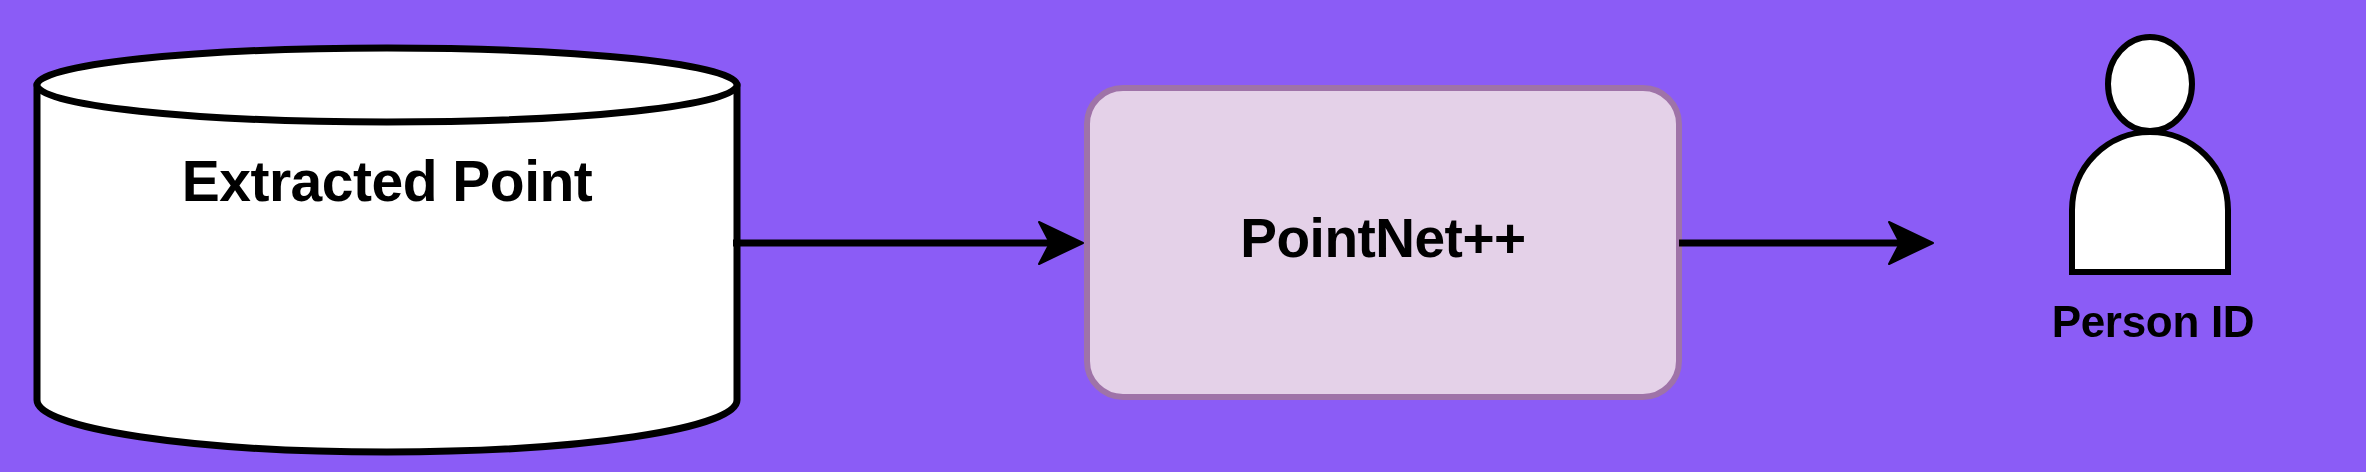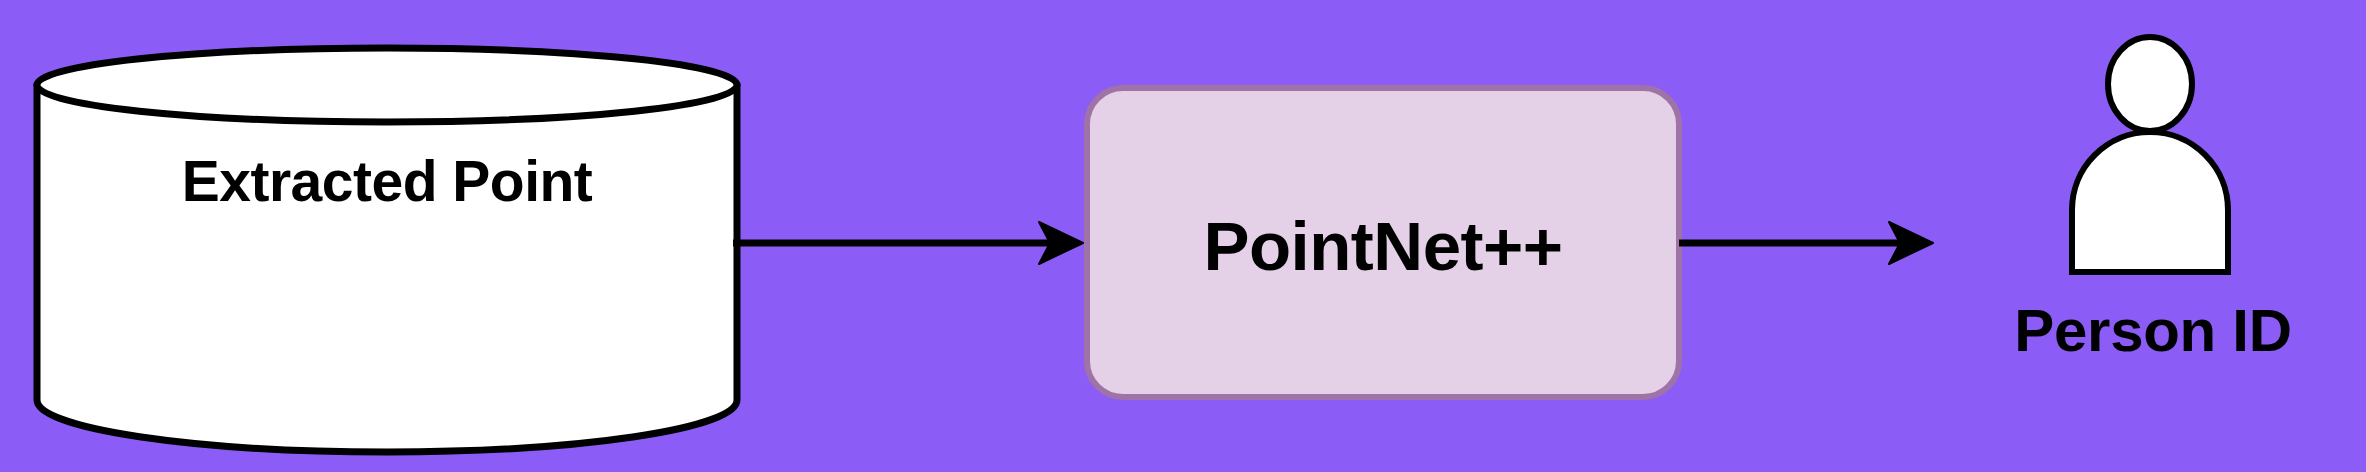--- a/index.html
+++ b/index.html
@@ -38,28 +38,28 @@
     top: 148px;
     width: 700px;
     font-size: 57px;
     letter-spacing: -0.5px;
   }
   .db-text span { display: block; }
   .box-text {
     left: 1087px;
     top: 206px;
     width: 592px;
-    font-size: 69px;
+    font-size: 55px;
     letter-spacing: -0.5px;
   }
   .person-text {
     left: 1940px;
     top: 296px;
     width: 426px;
-    font-size: 60px;
+    font-size: 44px;
     letter-spacing: -0.3px;
   }
 </style>
 </head>
 <body>
 
 <div id="canvas">
 
   <svg class="layer" viewBox="0 0 2366 472" xmlns="http://www.w3.org/2000/svg">
 

